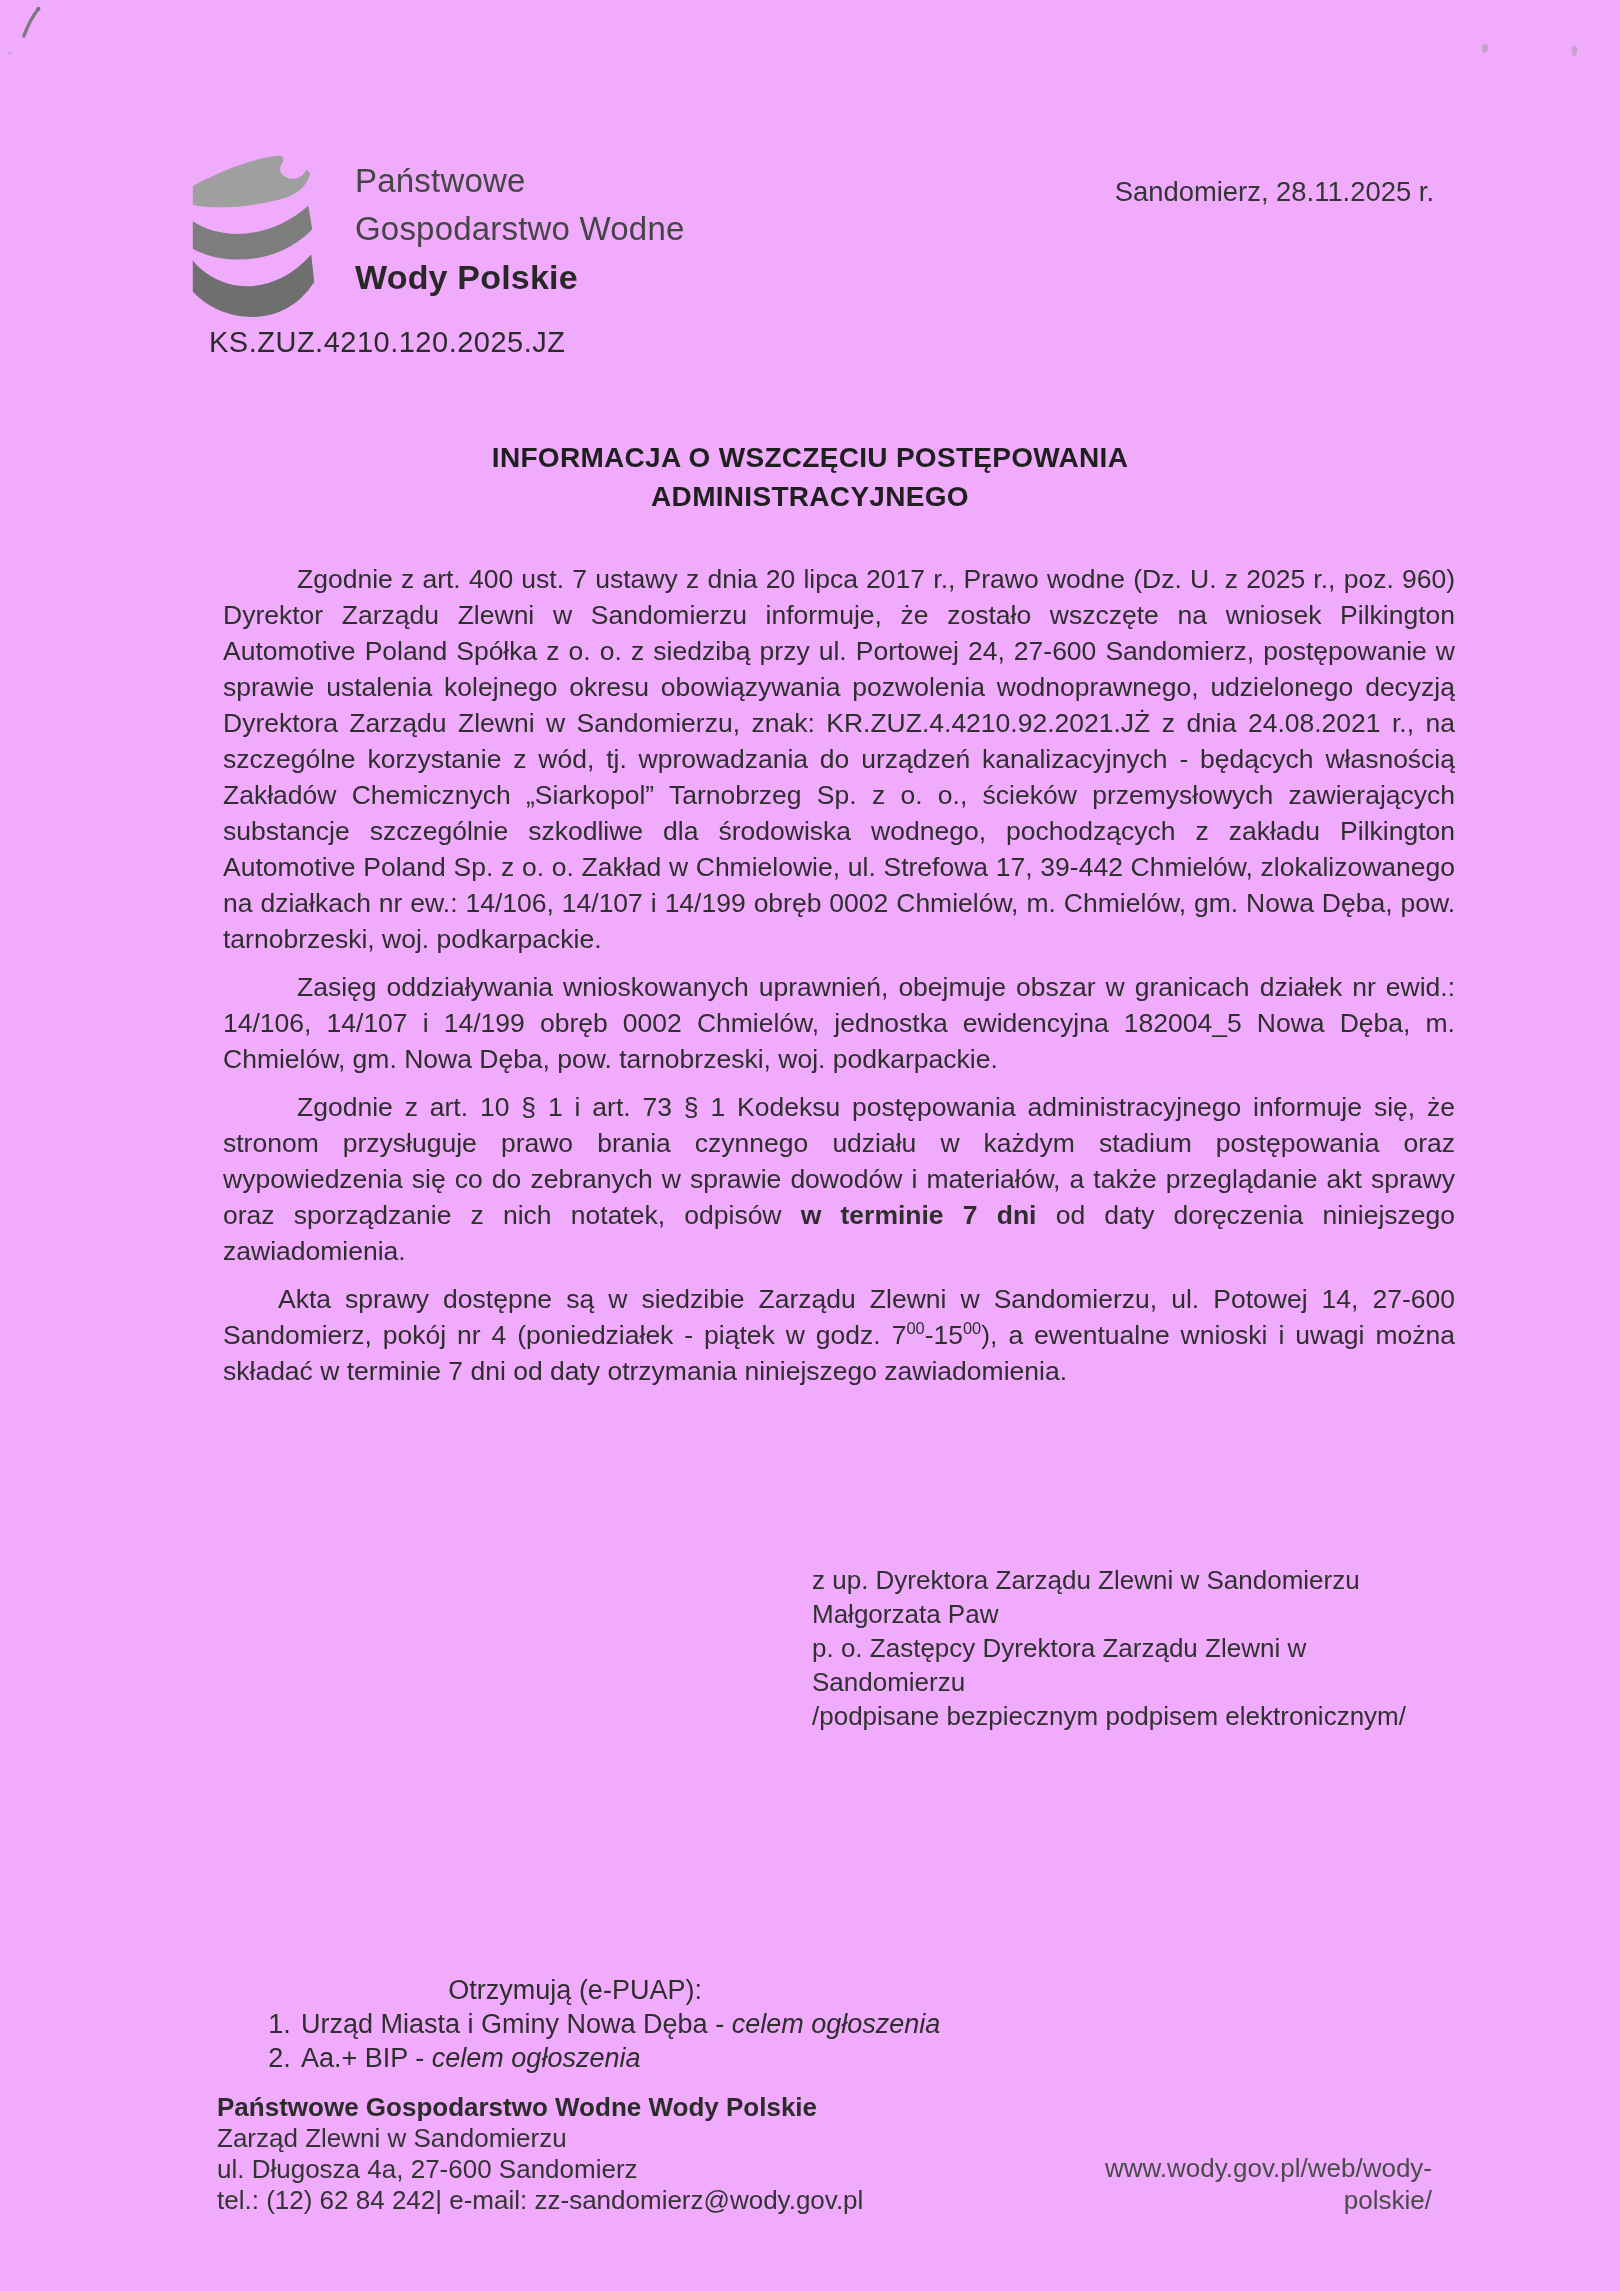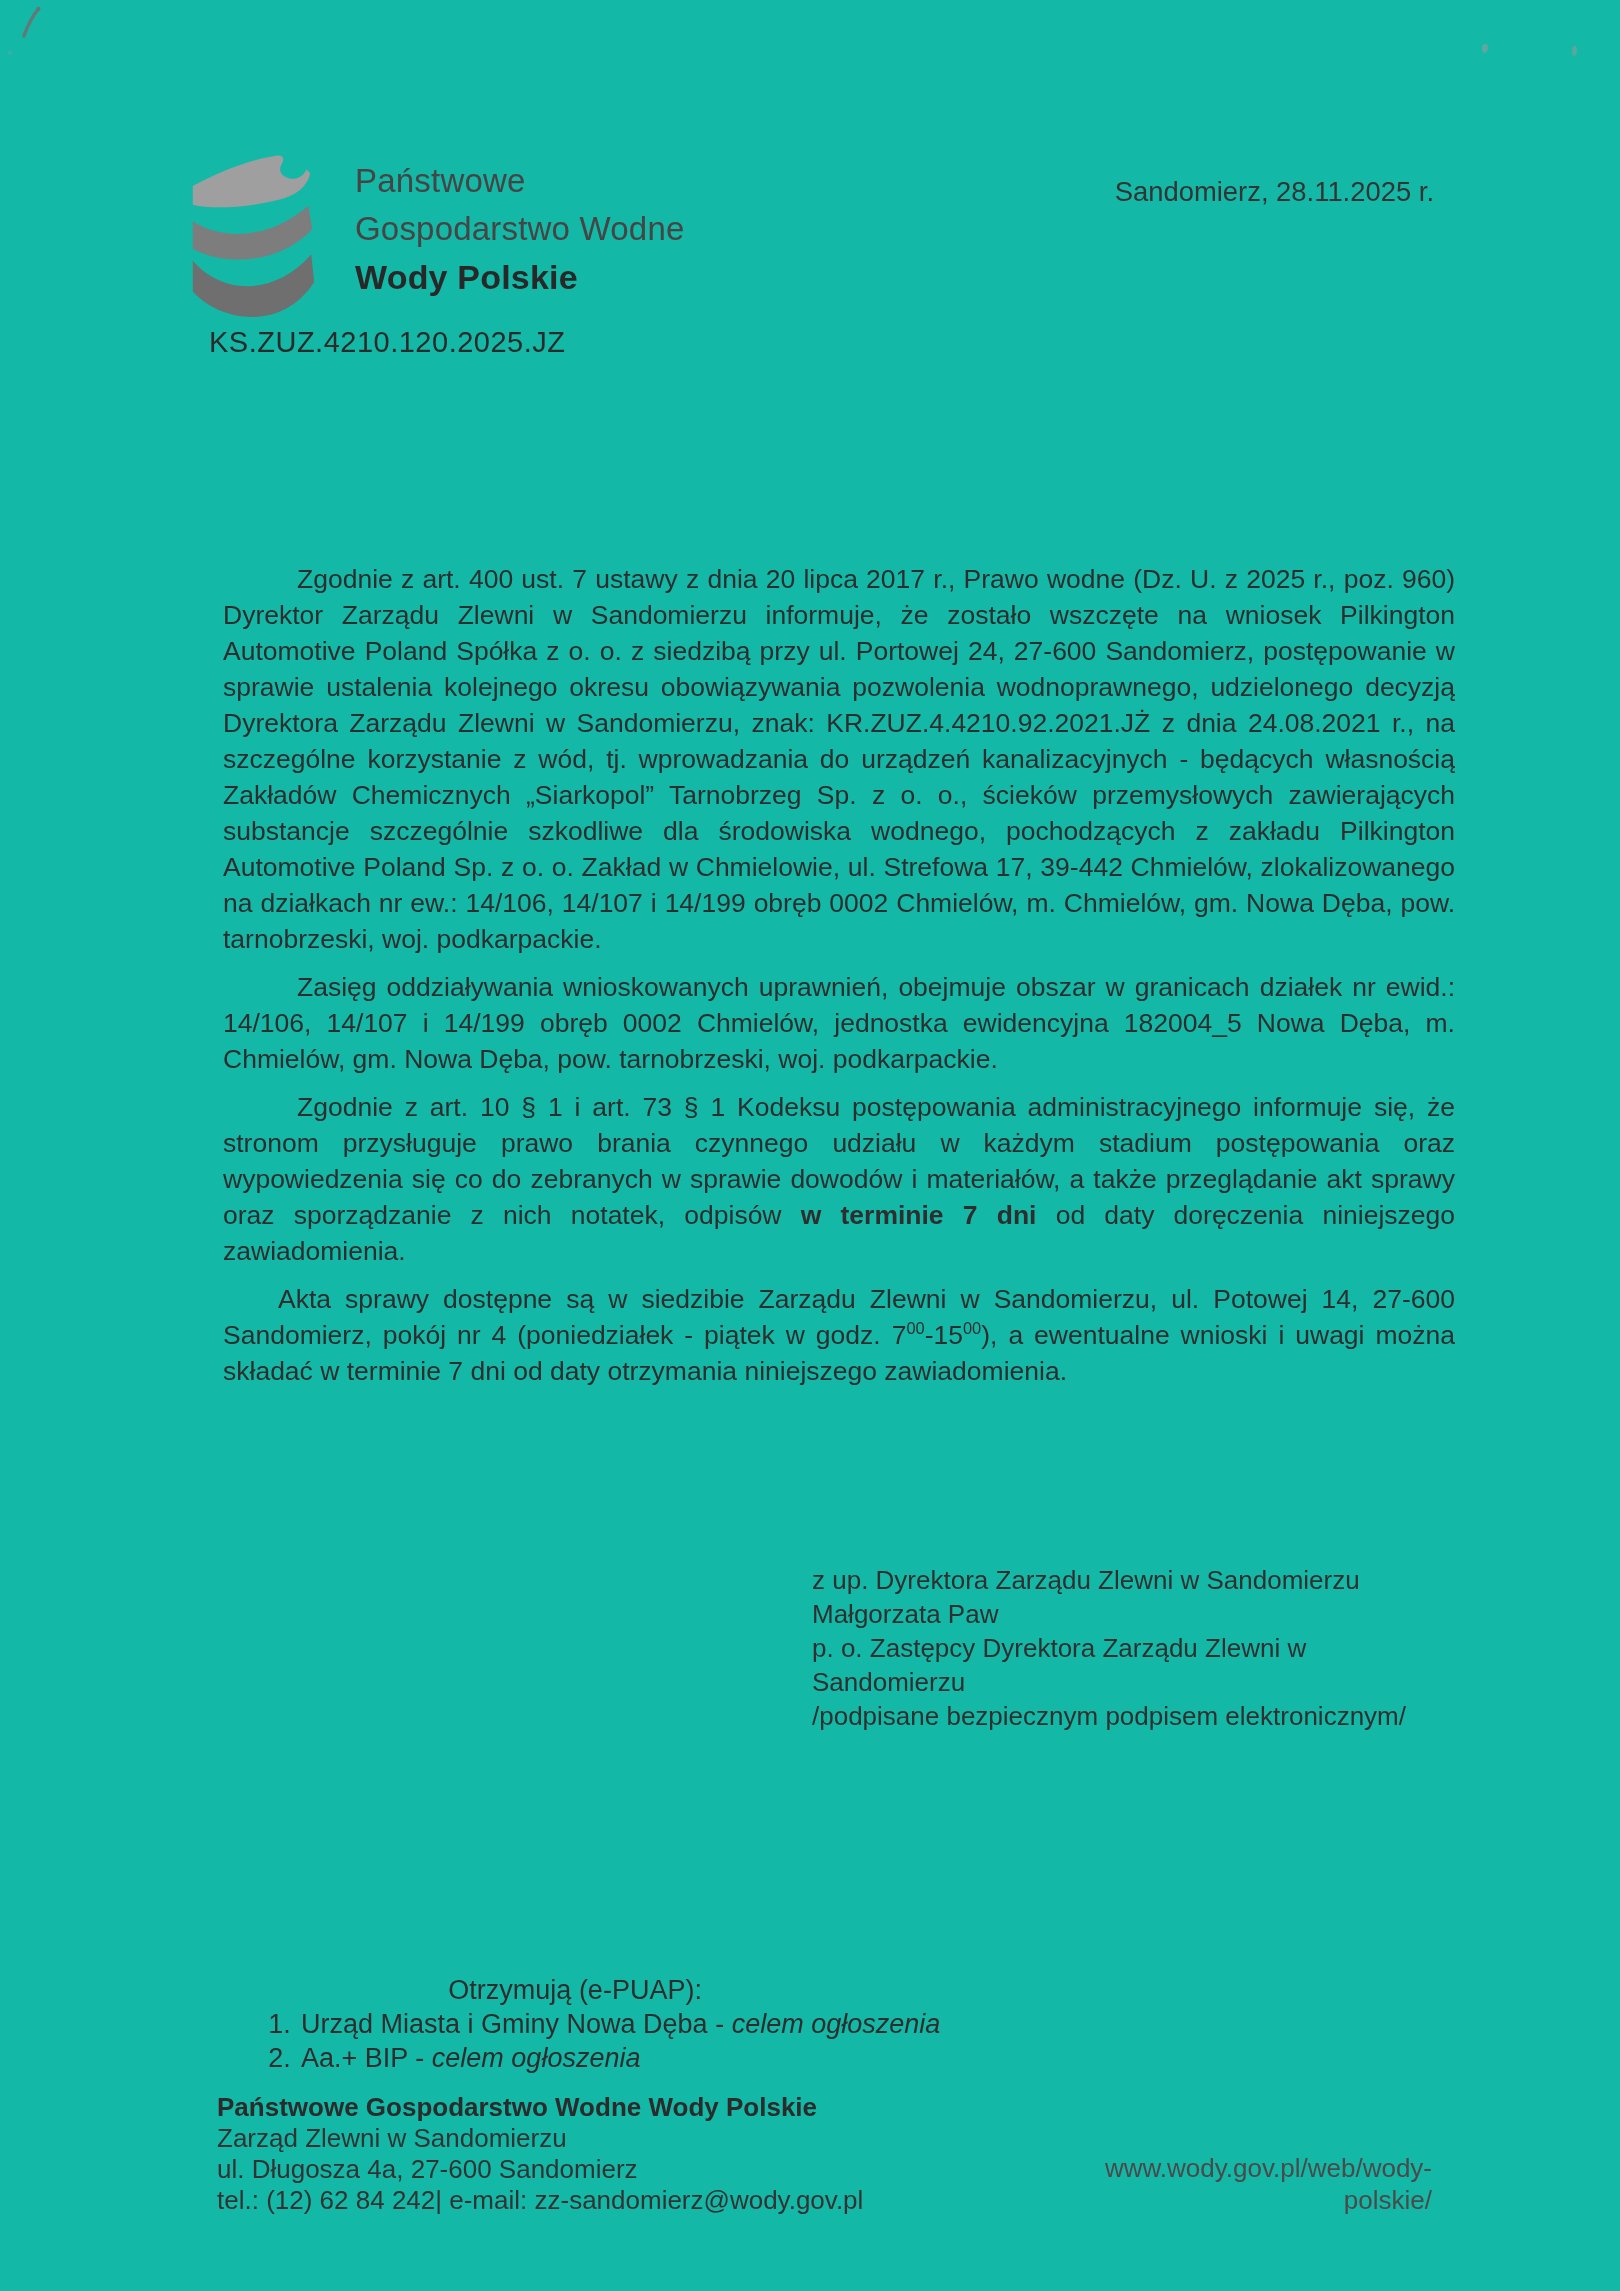--- a/index.html
+++ b/index.html
@@ -1,20 +1,20 @@
 <!DOCTYPE html>
 <html><head>
 <meta charset="utf-8">
 <style>
   html,body { margin:0; padding:0; background:#e8e8e8; }
   .page {
     position:relative;
     width:1620px; height:2292px;
     margin:0 auto;
-    background:#14b8a6;
+    background:#f0abfc;
     overflow:hidden;
     color:#2e2e2e;
     font-family:"Liberation Sans", sans-serif;
     -webkit-font-smoothing:antialiased;
   }
   
   .scribble { position:absolute; left:17.6px; top:3.9px; width:29px; height:37px; }
   .speck { position:absolute; background:#9a9a9a; border-radius:50% 40% 60% 50%; }
   .speck.s1 { left:1482px; top:44px; width:5.9px; height:8.8px; opacity:.55; }
   .speck.s2 { left:1572px; top:46px; width:4.9px; height:9.8px; opacity:.5; }
@@ -79,20 +79,24 @@
   </svg>
   <div class="logo-text">
     <div class="l1">Państwowe</div>
     <div class="l2">Gospodarstwo Wodne</div>
     <div class="l3">Wody Polskie</div>
   </div>
 
   <div class="date-line">Sandomierz, 28.11.2025 r.</div>
   <div class="ref-number">KS.ZUZ.4210.120.2025.JZ</div>
 
+  <div class="doc-title">
+    <div>INFORMACJA O WSZCZĘCIU POSTĘPOWANIA</div>
+    <div>ADMINISTRACYJNEGO</div>
+  </div>
 
   <div class="body-text">
     <p class="p1">Zgodnie z art. 400 ust. 7 ustawy z dnia 20 lipca 2017 r., Prawo wodne (Dz. U. z 2025 r., poz. 960) Dyrektor Zarządu Zlewni w Sandomierzu informuje, że zostało wszczęte na wniosek Pilkington Automotive Poland Spółka z o. o. z siedzibą przy ul. Portowej 24, 27-600 Sandomierz, postępowanie w sprawie ustalenia kolejnego okresu obowiązywania pozwolenia wodnoprawnego, udzielonego decyzją Dyrektora Zarządu Zlewni w Sandomierzu, znak: KR.ZUZ.4.4210.92.2021.JŻ z dnia 24.08.2021 r., na szczególne korzystanie z wód, tj. wprowadzania do urządzeń kanalizacyjnych - będących własnością Zakładów Chemicznych „Siarkopol” Tarnobrzeg Sp. z o. o., ścieków przemysłowych zawierających substancje szczególnie szkodliwe dla środowiska wodnego, pochodzących z zakładu Pilkington Automotive Poland Sp. z o. o. Zakład w Chmielowie, ul. Strefowa 17, 39-442 Chmielów, zlokalizowanego na działkach nr ew.: 14/106, 14/107 i 14/199 obręb 0002 Chmielów, m. Chmielów, gm. Nowa Dęba, pow. tarnobrzeski, woj. podkarpackie.</p>
     <p class="p2">Zasięg oddziaływania wnioskowanych uprawnień, obejmuje obszar w granicach działek nr ewid.: 14/106, 14/107 i 14/199 obręb 0002 Chmielów, jednostka ewidencyjna 182004_5 Nowa Dęba, m. Chmielów, gm. Nowa Dęba, pow. tarnobrzeski, woj. podkarpackie.</p>
     <p class="p3"><span>Zgodnie z art. 10 § 1 i art. 73 § 1 Kodeksu postępowania administracyjnego informuje się, że stronom przysługuje prawo brania czynnego udziału w każdym stadium postępowania oraz wypowiedzenia się co do zebranych w sprawie dowodów i materiałów, a także przeglądanie akt sprawy oraz sporządzanie z nich notatek, odpisów </span><span class="b">w terminie 7 dni</span><span> od daty doręczenia niniejszego zawiadomienia.</span></p>
     <p class="p4"><span>Akta sprawy dostępne są w siedzibie Zarządu Zlewni w Sandomierzu, ul. Potowej 14, 27-600 Sandomierz, pokój nr 4 (poniedziałek - piątek w godz. 7</span><sup>00</sup><span>-15</span><sup>00</sup><span>), a ewentualne wnioski i uwagi można składać w terminie 7 dni od daty otrzymania niniejszego zawiadomienia.</span></p>
   </div>
 
   <div class="signature">
     <div>z up. Dyrektora Zarządu Zlewni w Sandomierzu</div>

